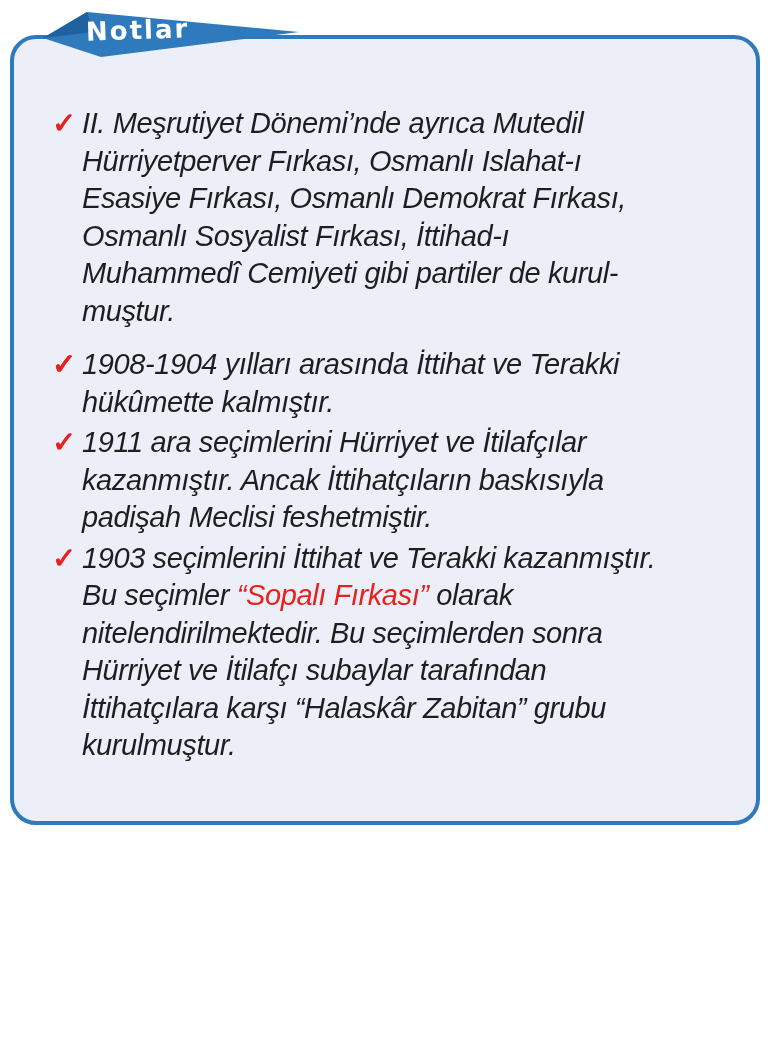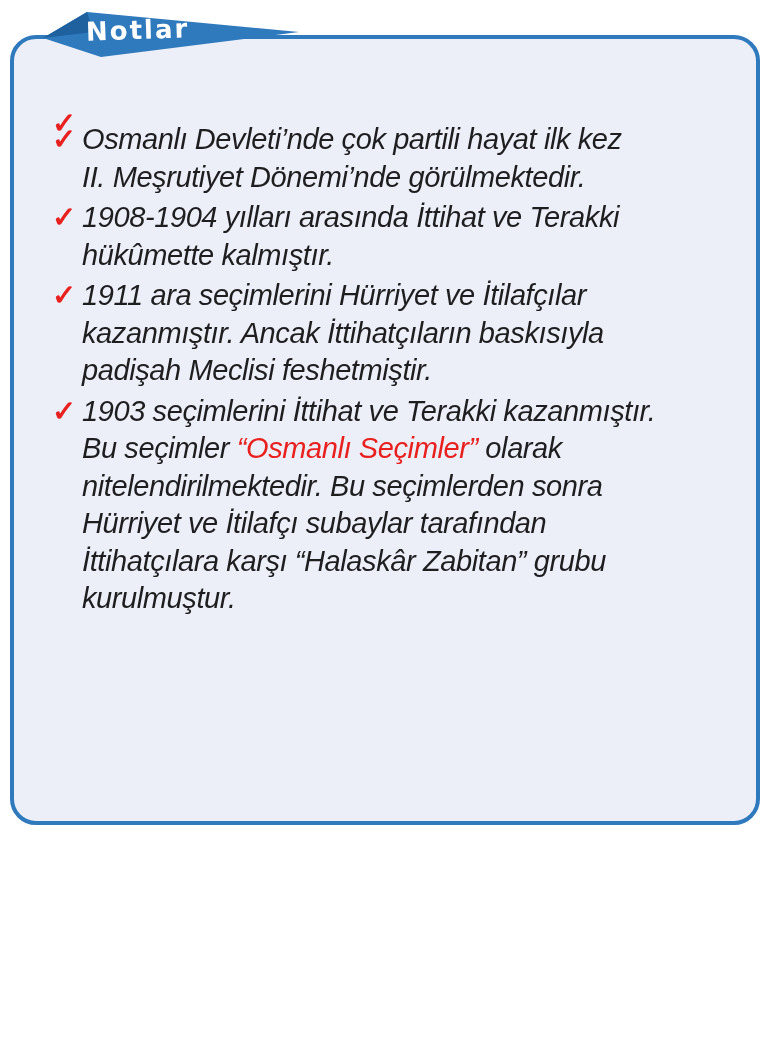--- a/index.html
+++ b/index.html
@@ -74,30 +74,34 @@
   }
   .bullet-text .run-red { color: var(--red); }
 </style>
 </head>
 <body>
 
 <div class="canvas">
 
   <div class="note-box">
     <div class="content">
-        <div class="bullet gap-after"><span class="check">✓</span></div>
-        <div class="bullet"><span class="check">✓</span><span class="bullet-text"><span>Osmanlı Devleti’nde çok partili hayat ilk kez
-II. Meşrutiyet Dönemi’nde görülmektedir.</span></span></div>
+        <div class="bullet gap-after"><span class="check">✓</span><span class="bullet-text"><span>II. Meşrutiyet Dönemi’nde ayrıca Mutedil
+Hürriyetperver Fırkası, Osmanlı Islahat-ı
+Esasiye Fırkası, Osmanlı Demokrat Fırkası,
+Osmanlı Sosyalist Fırkası, İttihad-ı
+Muhammedî Cemiyeti gibi partiler de kurul-
+muştur.</span></span></div>
+        <div class="bullet"><span class="check">✓</span></div>
         <div class="bullet"><span class="check">✓</span><span class="bullet-text"><span>1908-1904 yılları arasında İttihat ve Terakki
 hükûmette kalmıştır.</span></span></div>
         <div class="bullet"><span class="check">✓</span><span class="bullet-text"><span>1911 ara seçimlerini Hürriyet ve İtilafçılar
 kazanmıştır. Ancak İttihatçıların baskısıyla
 padişah Meclisi feshetmiştir.</span></span></div>
         <div class="bullet"><span class="check">✓</span><span class="bullet-text"><span>1903 seçimlerini İttihat ve Terakki kazanmıştır.
-Bu seçimler </span><span class="run-red">“Osmanlı Seçimler”</span><span> olarak
+Bu seçimler </span><span class="run-red">“Sopalı Fırkası”</span><span> olarak
 nitelendirilmektedir. Bu seçimlerden sonra
 Hürriyet ve İtilafçı subaylar tarafından
 İttihatçılara karşı “Halaskâr Zabitan” grubu
 kurulmuştur.</span></span></div>
       </div>
   </div>
 
   <svg class="banner" viewBox="0 0 265 52" width="265" height="52" aria-hidden="true">
     <polygon points="4,30 48,4 260,24 62,49" fill="#2f79bd"></polygon>
     <polygon points="4,30 48,4 54,24" fill="#1f619f"></polygon>

